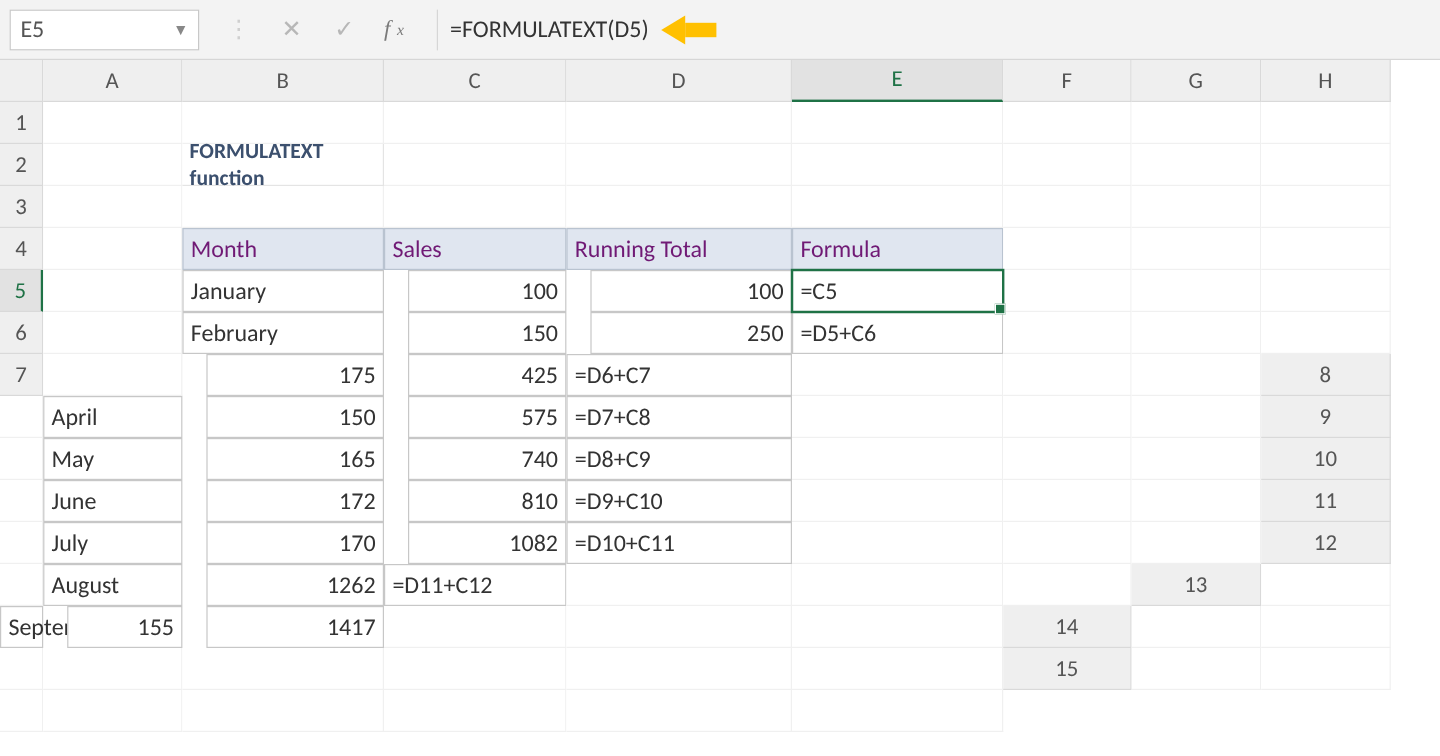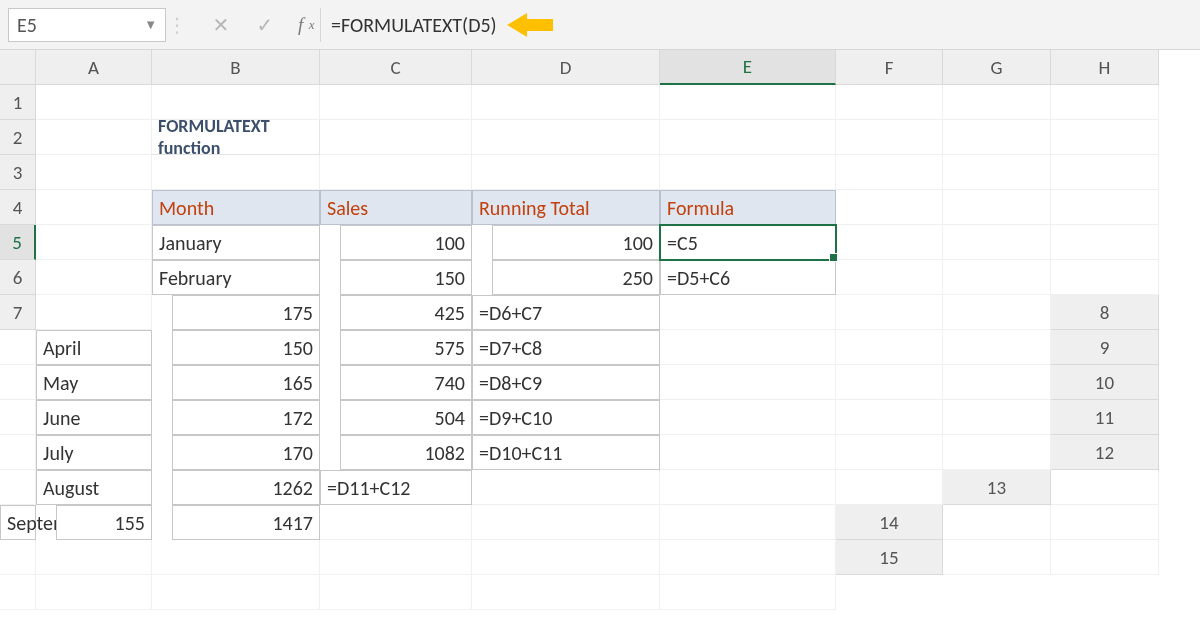--- a/index.html
+++ b/index.html
@@ -12,20 +12,21 @@
     width: 1200px;
     height: 630px;
     overflow: hidden;
   }
 
   
   .fbar {
     height: 50px;
     display: flex;
     align-items: center;
+    gap: 22px;
     padding: 6px 10px 6px 8px;
     background: #f3f3f3;
     border-bottom: 1px solid #d6d6d6;
   }
   .name-box {
     width: 158px;
     height: 34px;
     background: #fff;
     border: 1px solid #c8c8c8;
     display: flex;
@@ -99,21 +100,21 @@
     align-items: center;
     background: #fff;
     color: #333;
   }
   .cell.num { justify-content: flex-end; margin-left: 20px; }
   .cell.blank { border-right:1px solid #f0f0f0; border-bottom:1px solid #f0f0f0; }
 
   
   .th {
     background: #e0e6f0;
-    color: #c2410c;
+    color: #701a75;
     border: 1px solid #b9c3d0 !important;
   }
   .td {
     border: 1px solid #c7c7c7 !important;
   }
 
   
   .sel {
     outline: 2px solid #1f7246;
     outline-offset: -1px;
@@ -242,21 +243,21 @@
     <div class="cell td num">165</div>
     <div class="cell td num">740</div>
     <div class="cell td">=D8+C9</div>
     <div class="cell blank"></div>
     <div class="cell blank"></div>
     <div class="cell blank"></div>
     <div class="rowhdr">10</div>
     <div class="cell blank"></div>
     <div class="cell td">June</div>
     <div class="cell td num">172</div>
-    <div class="cell td num">504</div>
+    <div class="cell td num">810</div>
     <div class="cell td">=D9+C10</div>
     <div class="cell blank"></div>
     <div class="cell blank"></div>
     <div class="cell blank"></div>
     <div class="rowhdr">11</div>
     <div class="cell blank"></div>
     <div class="cell td">July</div>
     <div class="cell td num">170</div>
     <div class="cell td num">1082</div>
     <div class="cell td">=D10+C11</div>

